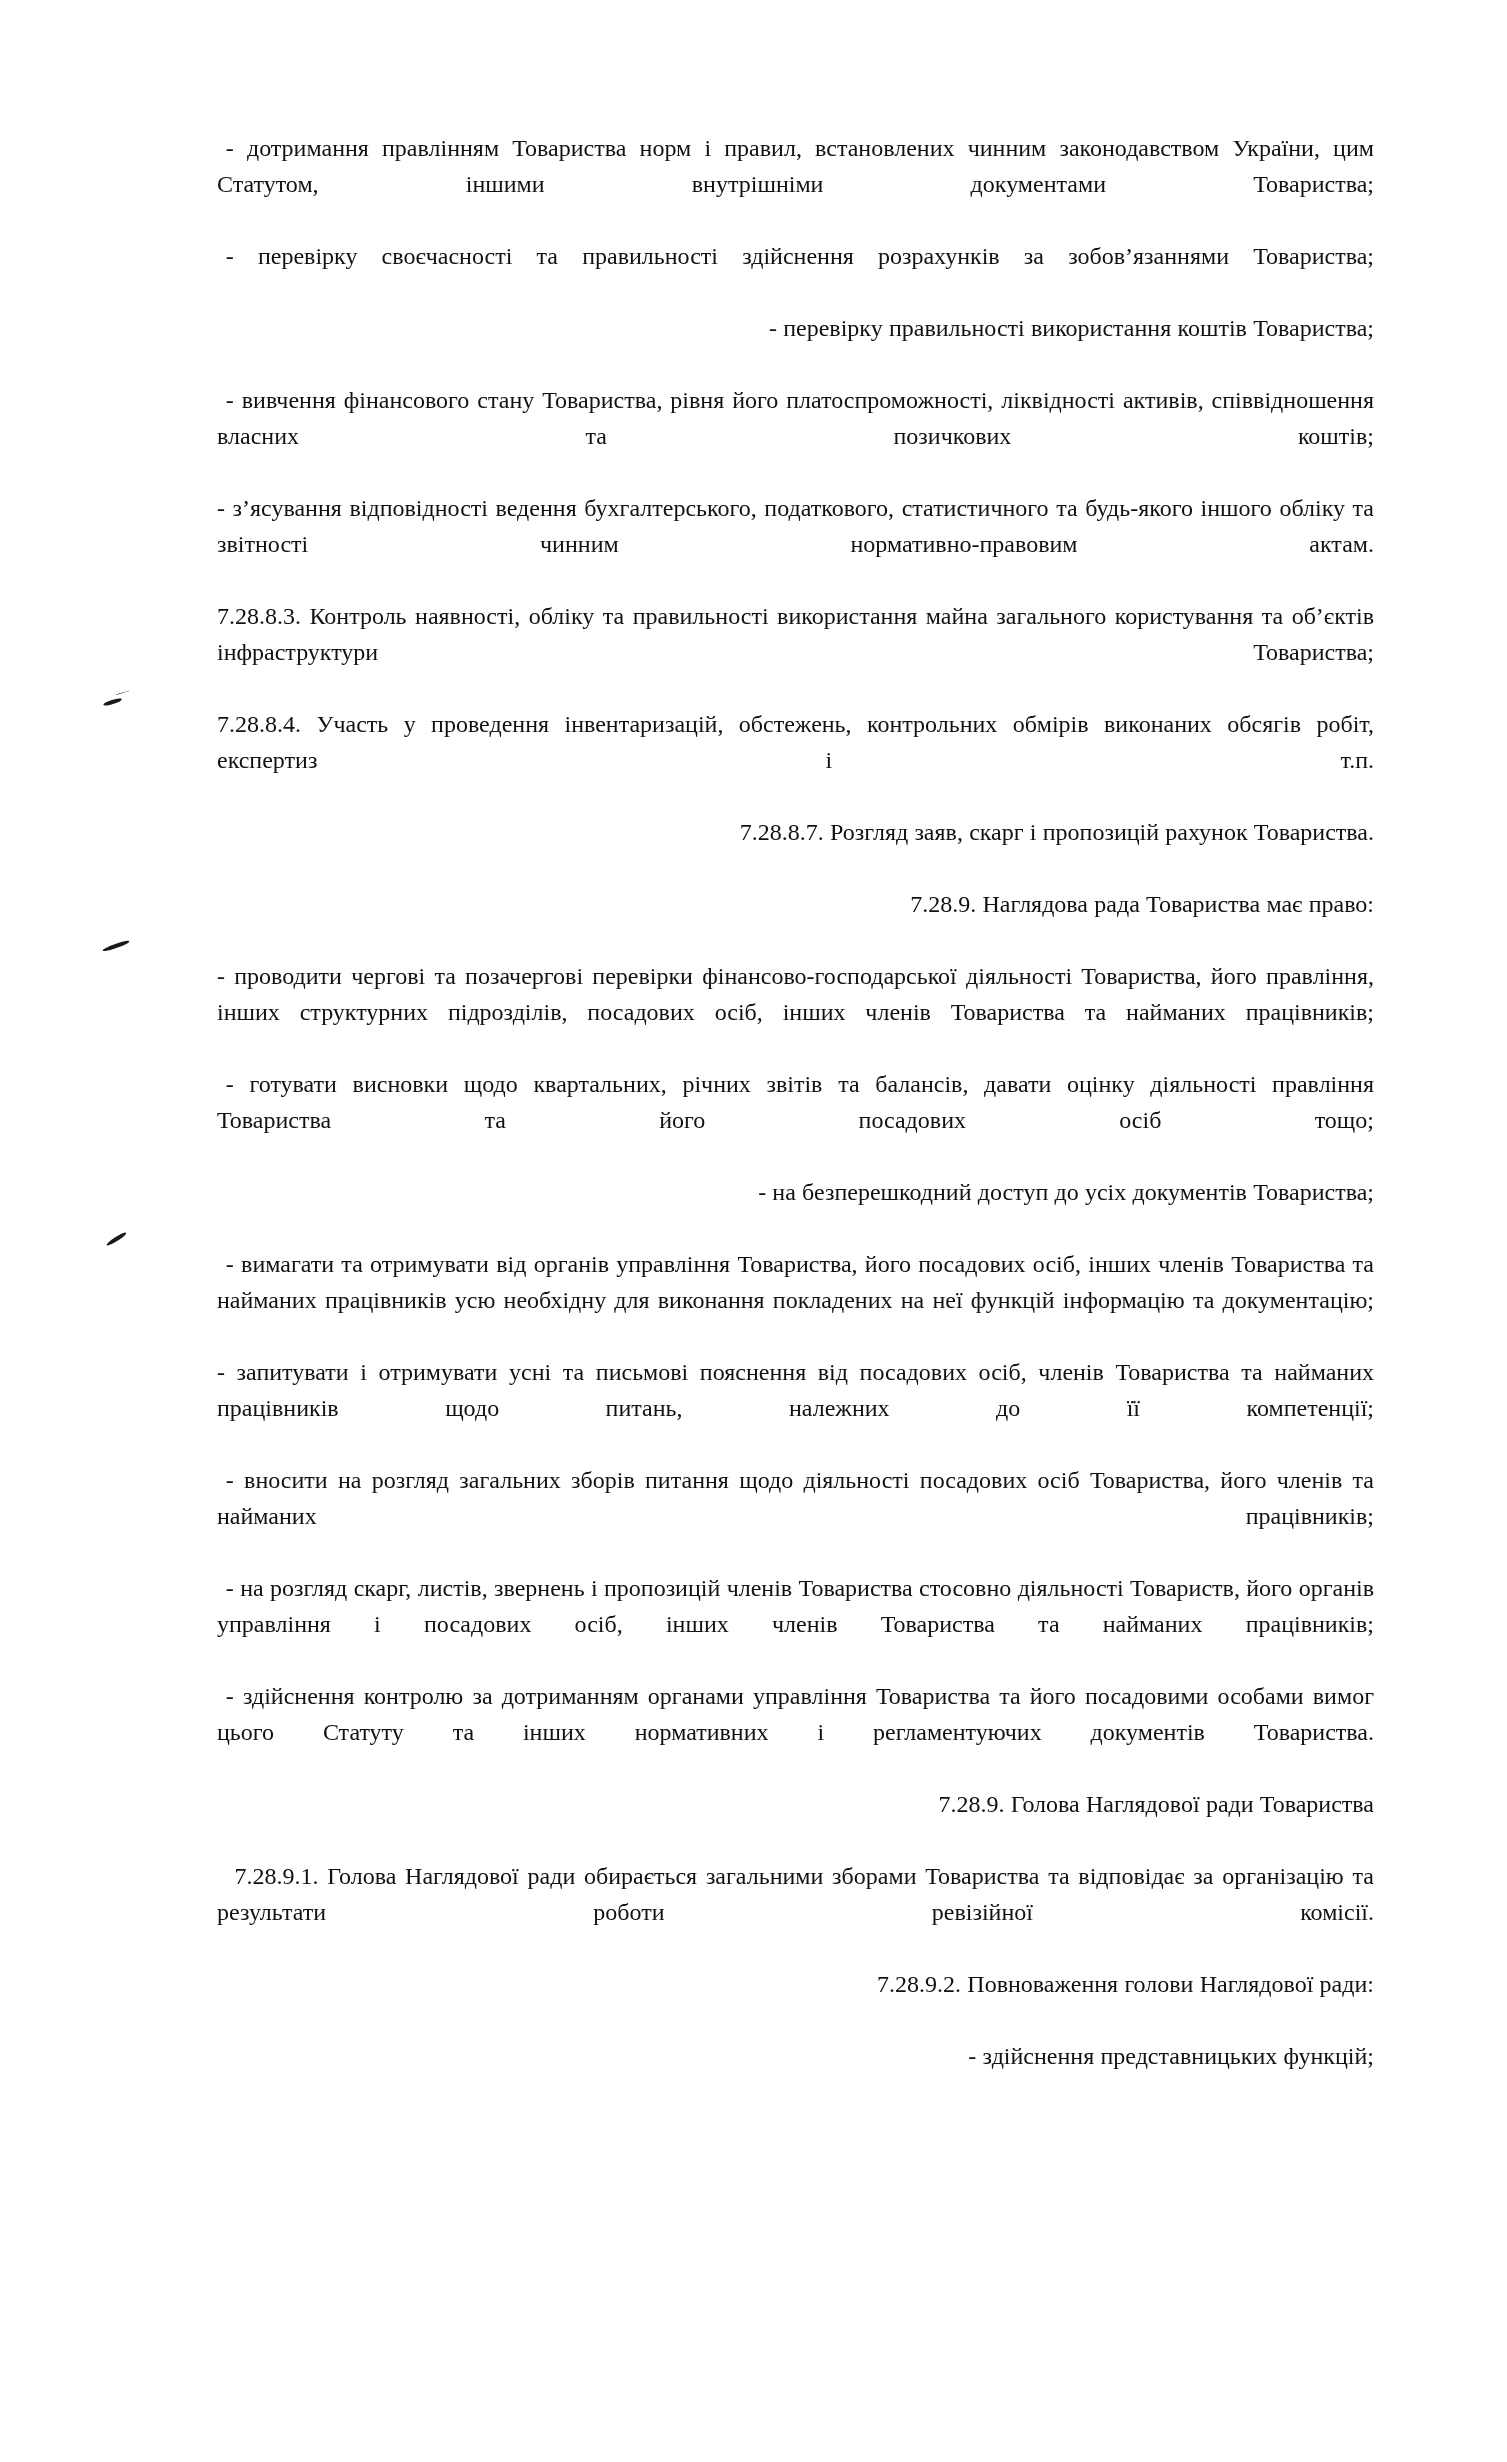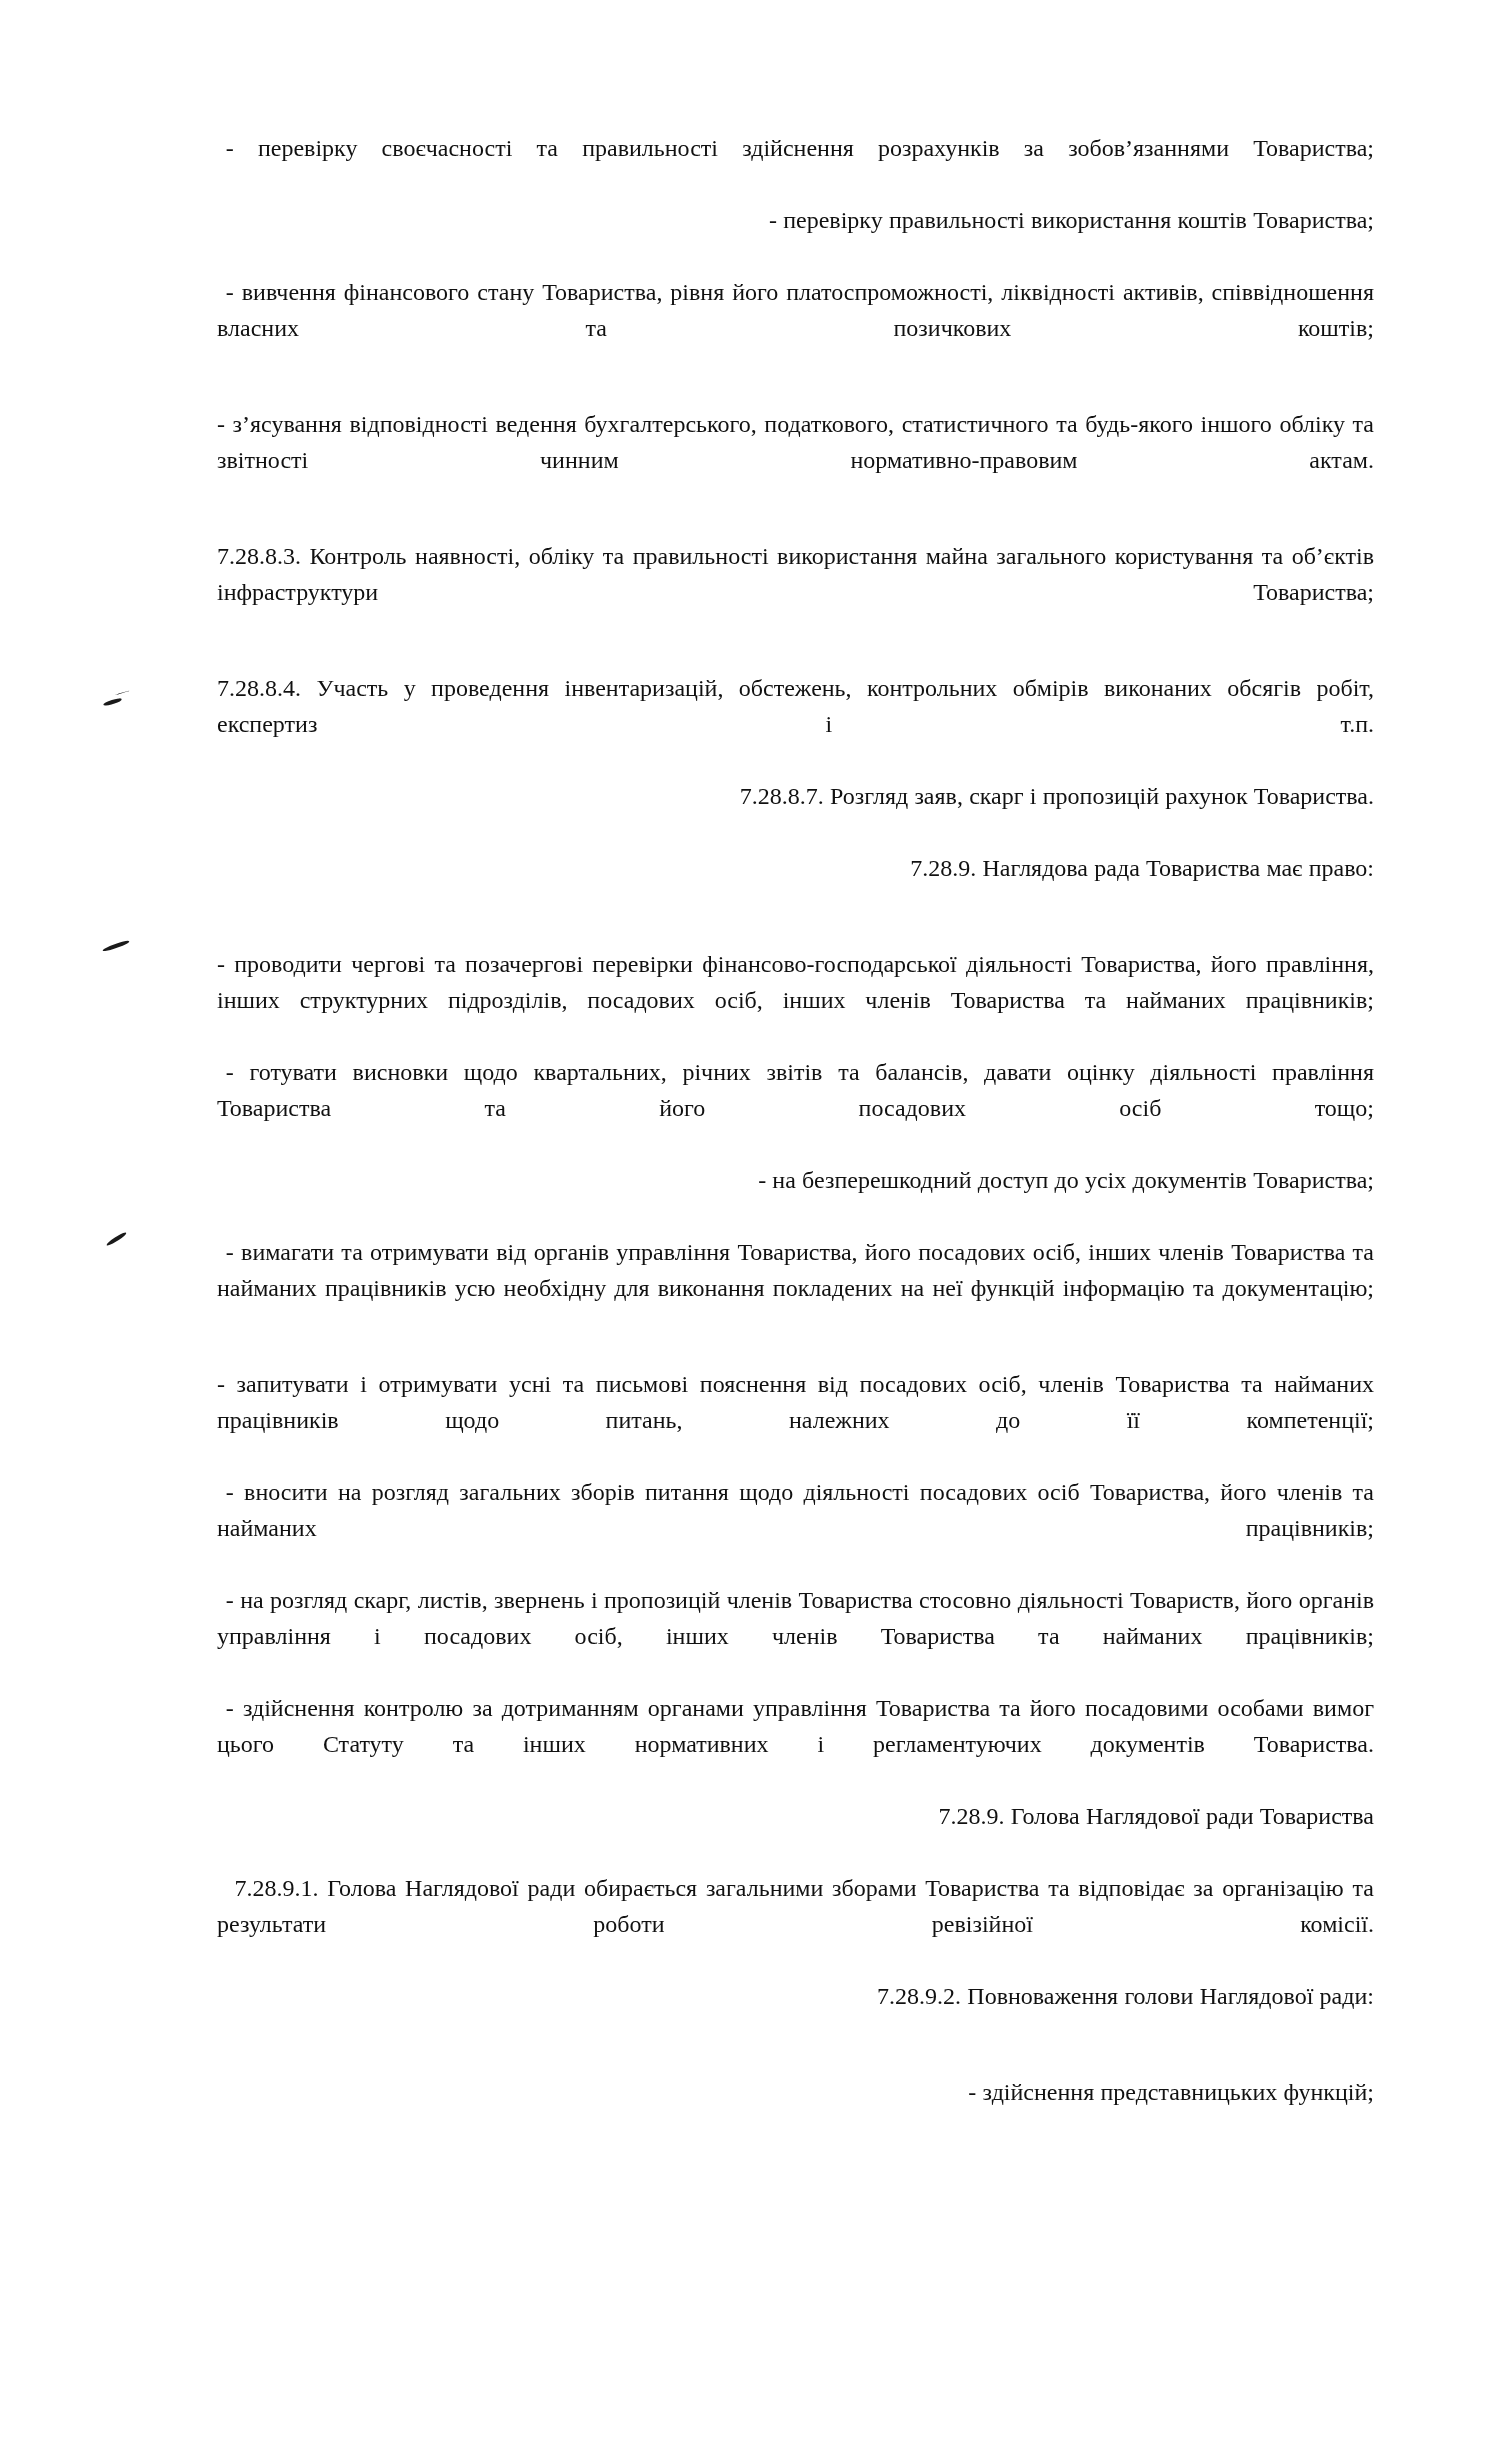--- a/index.html
+++ b/index.html
@@ -35,21 +35,21 @@
   .para {
     margin: 0;
     padding: 0;
     text-align: justify;
     text-justify: inter-word;
     hyphens: none;
     word-spacing: 0.01em;
   }
 
   
-  .ind-0  { text-indent: 0px; margin-top: 24px;  }
+  .ind-0  { text-indent: 0px;  }
   .ind-1  { text-indent: 8.8px; }
   .ind-2  { text-indent: 17.5px; }
 
   
   .para::after {
     content: "";
     display: inline-block;
     width: 100%;
   }
 
@@ -92,20 +92,21 @@
     border-radius: 55% 45% 50% 50%;
     transform: rotate(-32deg);
   }
 </style>
 </head>
 <body>
 
 <div id="page">
 
   <div id="text-column">
+      <p class="para ind-1">- дотримання правлінням Товариства норм і правил, встановлених чинним законодавством України, цим Статутом, іншими внутрішніми документами Товариства;</p>
       <p class="para ind-1">- перевірку своєчасності та правильності здійснення розрахунків за зобов’язаннями Товариства;</p>
       <p class="para ind-1 short">- перевірку правильності використання коштів Товариства;</p>
       <p class="para ind-1">- вивчення фінансового стану Товариства, рівня його платоспроможності, ліквідності активів, співвідношення власних та позичкових коштів;</p>
       <p class="para ind-0">- з’ясування відповідності ведення бухгалтерського, податкового, статистичного та будь-якого іншого обліку та звітності чинним нормативно-правовим актам.</p>
       <p class="para ind-0">7.28.8.3. Контроль наявності, обліку та правильності використання майна загального користування та об’єктів інфраструктури Товариства;</p>
       <p class="para ind-0">7.28.8.4. Участь у проведення інвентаризацій, обстежень, контрольних обмірів виконаних обсягів робіт, експертиз і т.п.</p>
       <p class="para ind-2 short">7.28.8.7. Розгляд заяв, скарг і пропозицій рахунок Товариства.</p>
       <p class="para ind-2 short">7.28.9. Наглядова рада Товариства має право:</p>
       <p class="para ind-0">- проводити чергові та позачергові перевірки фінансово-господарської діяльності Товариства, його правління, інших структурних підрозділів, посадових осіб, інших членів Товариства та найманих працівників;</p>
       <p class="para ind-1">- готувати висновки щодо квартальних, річних звітів та балансів, давати оцінку діяльності правління Товариства та його посадових осіб тощо;</p>

